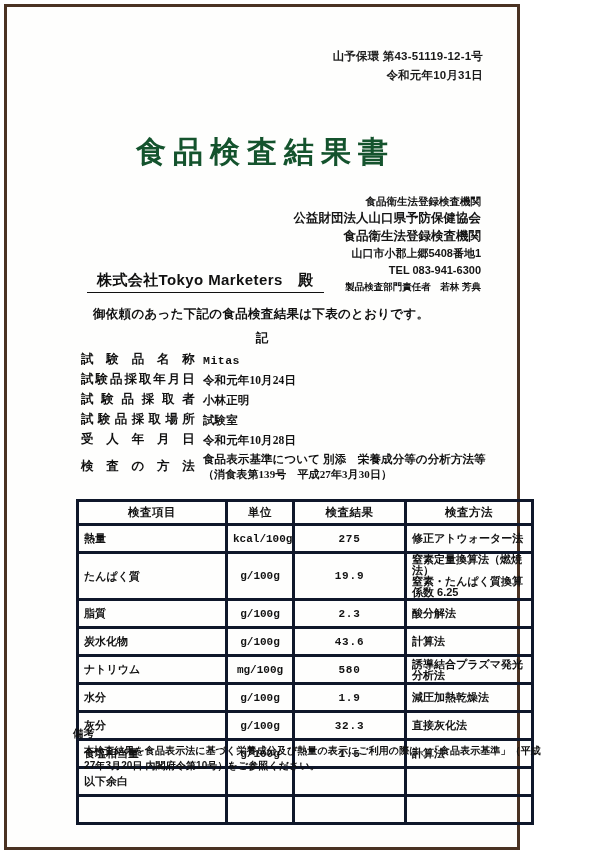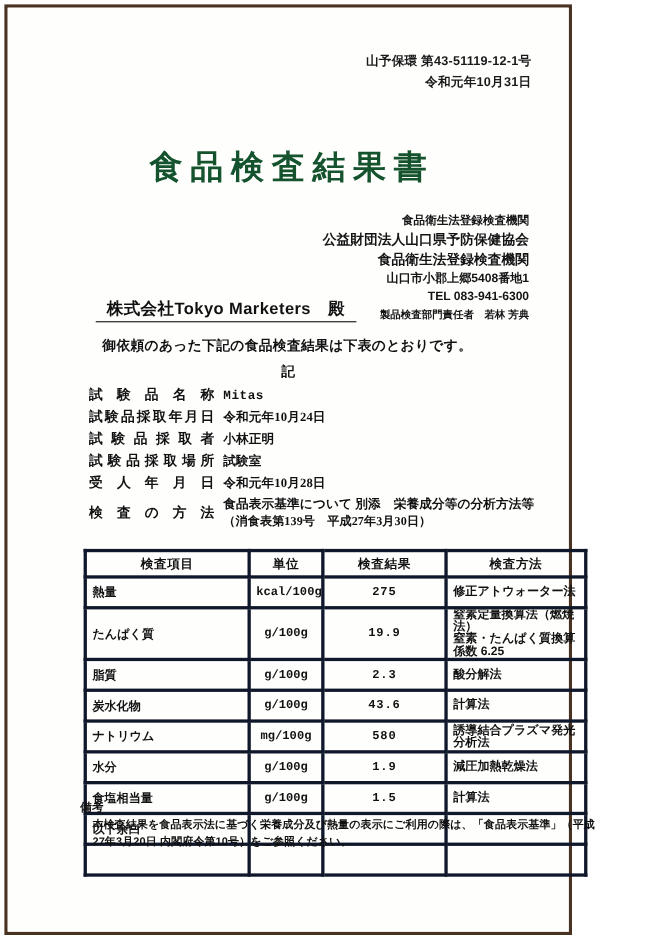--- a/index.html
+++ b/index.html
@@ -321,20 +321,26 @@
             <td class="c-result">580</td>
             <td class="c-method">誘導結合プラズマ発光分析法</td>
           </tr>
           <tr>
             <td class="c-item">水分</td>
             <td class="c-unit">g/100g</td>
             <td class="c-result">1.9</td>
             <td class="c-method">減圧加熱乾燥法</td>
           </tr>
           <tr>
+            <td class="c-item">灰分</td>
+            <td class="c-unit">g/100g</td>
+            <td class="c-result">32.3</td>
+            <td class="c-method">直接灰化法</td>
+          </tr>
+          <tr>
             <td class="c-item">食塩相当量</td>
             <td class="c-unit">g/100g</td>
             <td class="c-result">1.5</td>
             <td class="c-method">計算法</td>
           </tr>
           <tr>
             <td class="c-item">以下余白</td>
             <td class="c-unit"></td>
             <td class="c-result"></td>
             <td class="c-method"></td>

